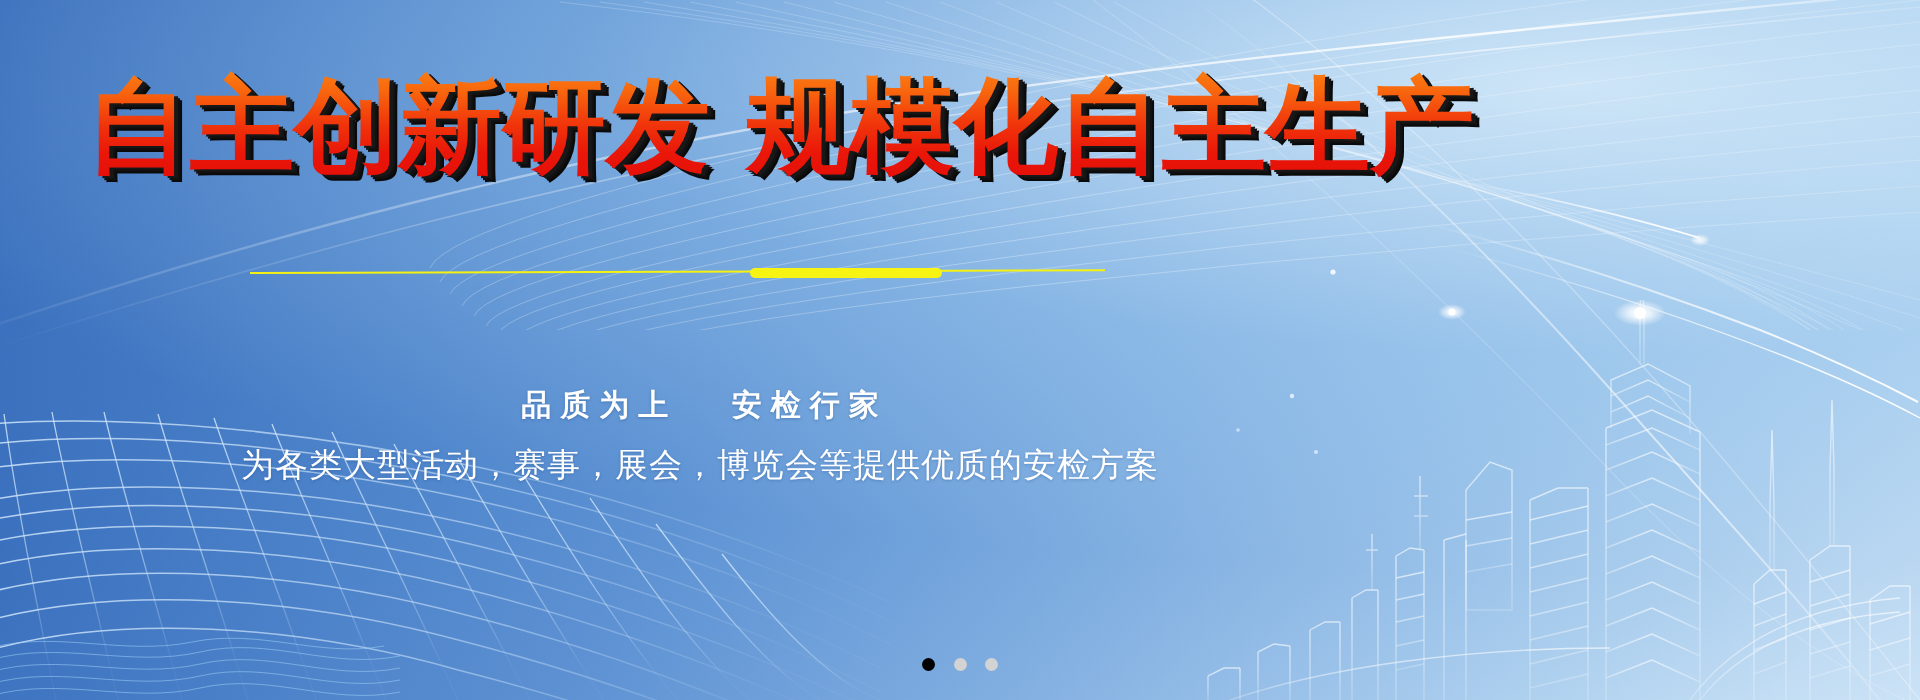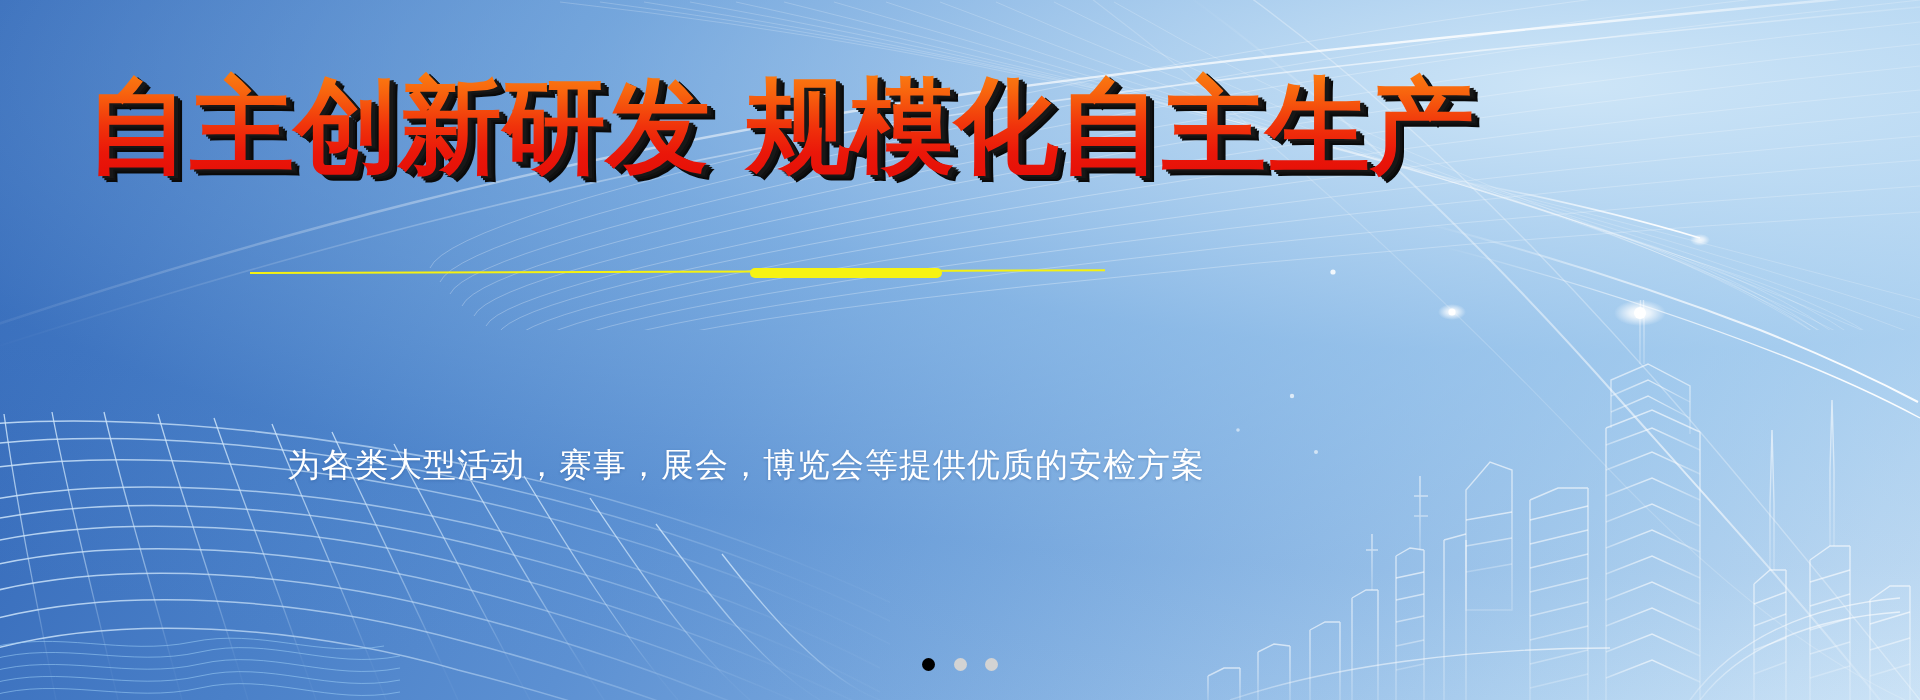--- a/index.html
+++ b/index.html
@@ -93,21 +93,20 @@
     position:absolute;
     left:0; top:443px;
     width:1400px;
     text-align:center;
     color:#ffffff;
     font-size:33px;
     font-weight:400;
     letter-spacing:1px;
     white-space:nowrap;
     text-shadow:0 1px 3px rgba(20,60,120,0.30);
-    margin-left:46px;
   }
 
   
   .dots{
     position:absolute;
     left:0;
     top:655px;
     width:1920px;
     text-align:center;
     z-index:60;
@@ -368,20 +367,25 @@
           <text x="620" y="94" fill="url(#titleGrad)">自主创新研发 规模化自主生产</text>
         </g>
       </svg>
     </div>
 
     <div class="divider">
       <div class="thin"></div>
       <div class="thick"></div>
     </div>
 
+    <div class="sub1">
+      <span>品质为上</span>
+      <span class="gap"></span>
+      <span>安检行家</span>
+    </div>
 
     <div class="sub2">为各类大型活动，赛事，展会，博览会等提供优质的安检方案</div>
 
   </div>
 
   <div class="dots">
     <span class="dot active"></span>
     <span class="dot"></span>
     <span class="dot"></span>
   </div>

